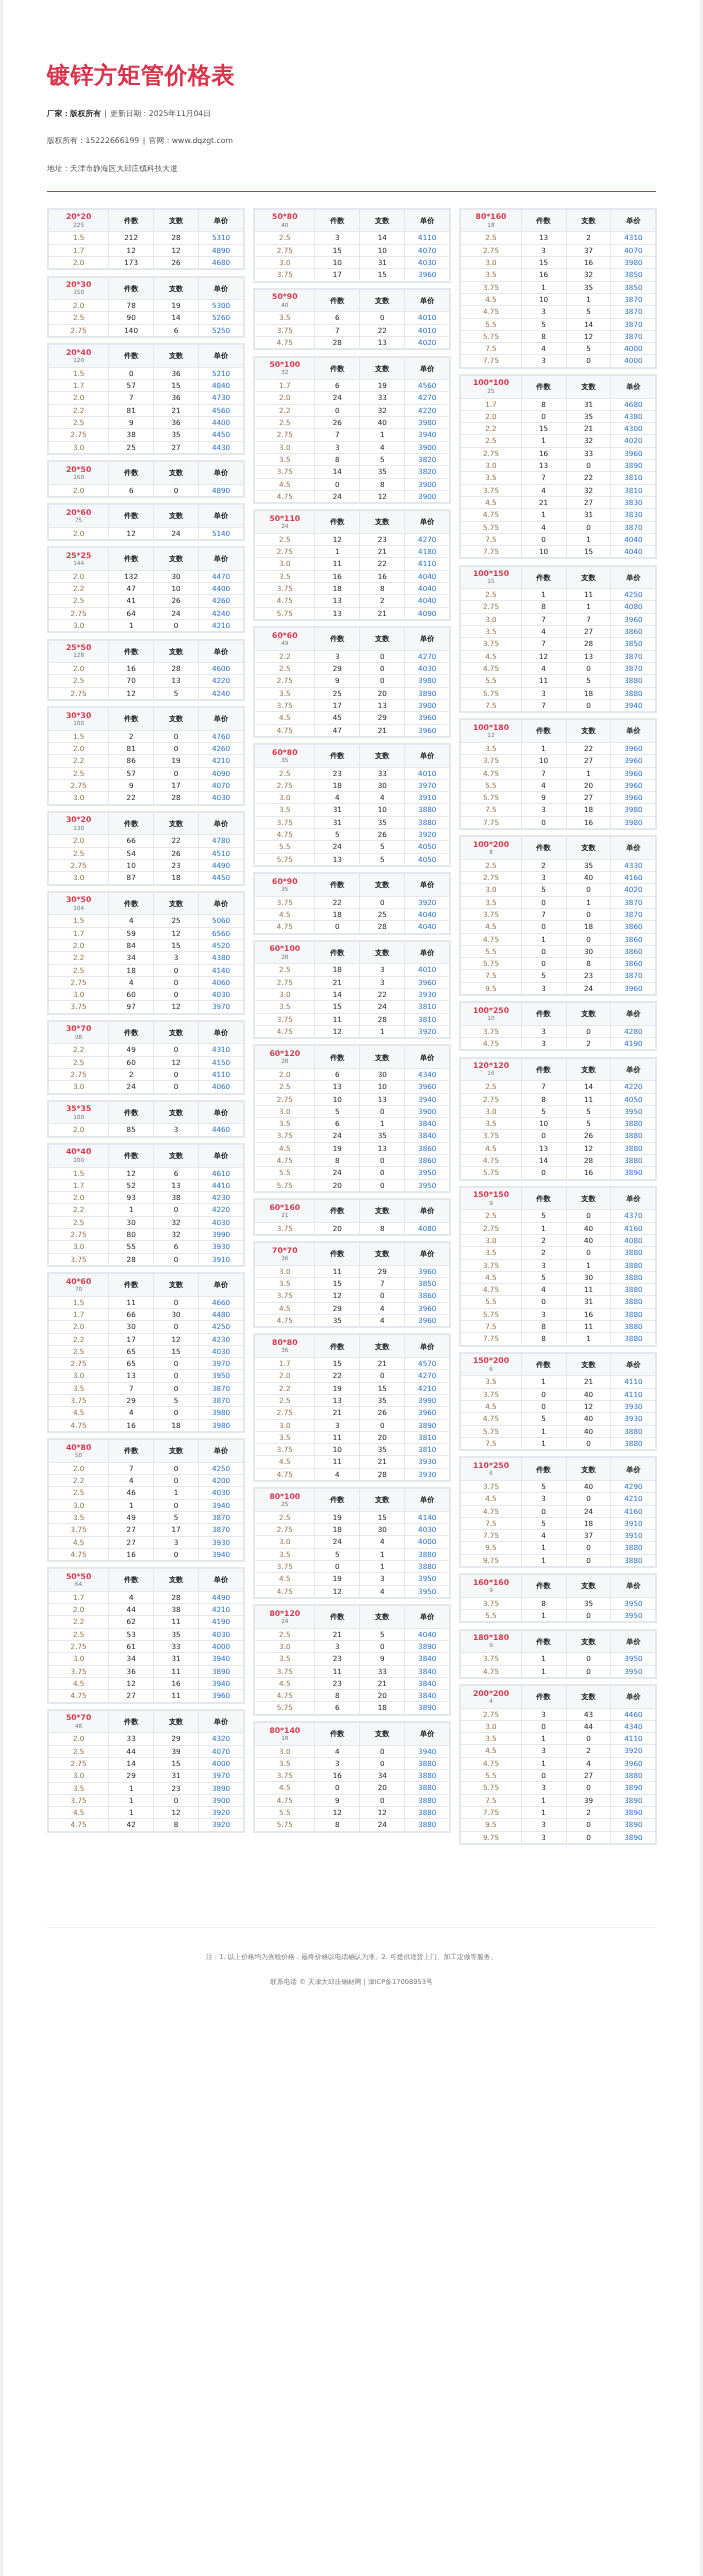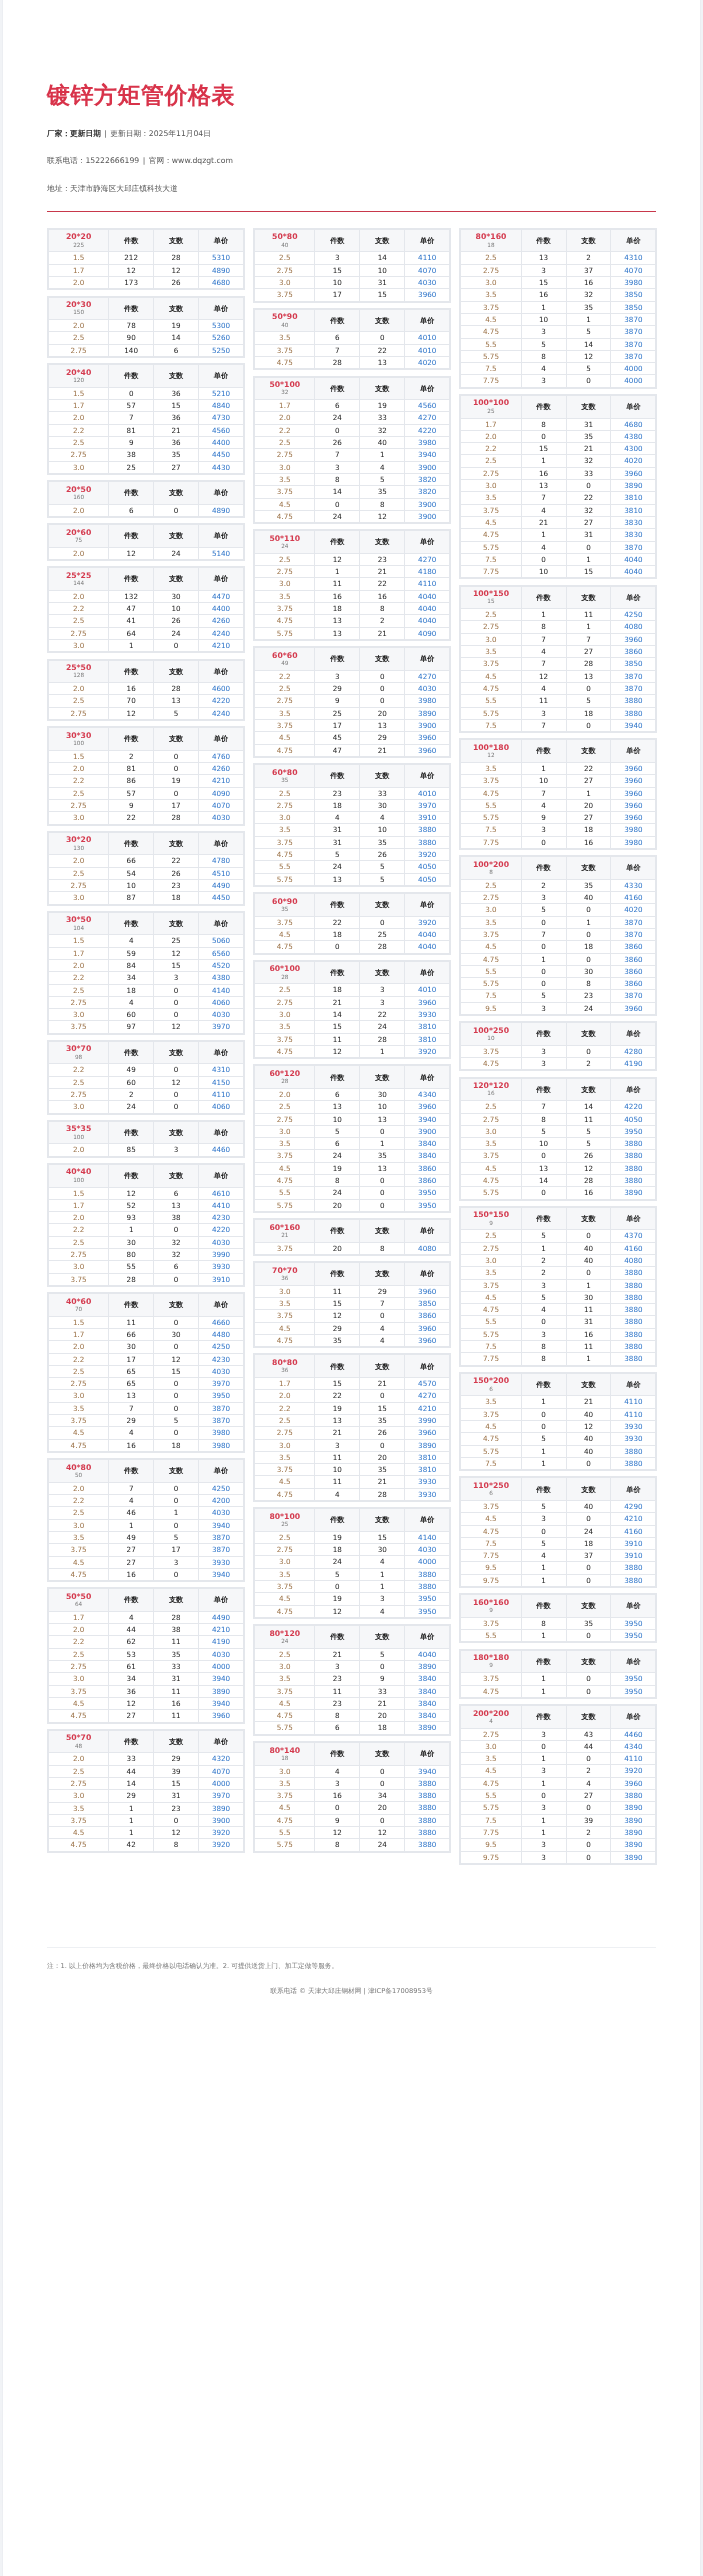--- a/index.html
+++ b/index.html
@@ -1,53 +1,53 @@
 <!DOCTYPE html>
 <html style="font-size:8.2px"><head>
 <meta charset="utf-8">
 <style>
   * { box-sizing: border-box; margin: 0; padding: 0; }
   html, body { background: #f1f3f6; }
   body { width: 703px; font-family: "DejaVu Sans", "Liberation Sans", sans-serif; color: #222; }
   .page { width: 699px; margin: 0 auto; background: #fff; padding: 0 44px; border-left: 0.5px solid #eceef2; border-right: 0.5px solid #eceef2; min-height: 3456px; }
-  .header { padding-top: 80px; }
+  .header { padding-top: 60px; }
   .title { color: #d8334a; font-size: 23px; font-weight: bold; letter-spacing: 0.5px; line-height: 31px; }
   .meta { font-size: 7.7px; color: #555; margin-top: 17.5px; line-height: 10.3px; }
   .meta + .meta { margin-top: 17.5px; }
   .meta b { color: #333; font-weight: bold; }
   .sep { margin: 0 1px; color: #555; }
   .redline { height: 1.5px; background: #c8384b; margin-top: 16.5px; }
   .grid { display: flex; gap: 8.2px; margin-top: 15.5px; align-items: flex-start; }
   .col { width: 198px; flex: 0 0 198px; }
   .tbl { width: 100%; border-collapse: separate; border-spacing: 1px; background: #e4e7ec; border: 0.5px solid #e4e7ec; margin-bottom: 5.2px; table-layout: fixed; }
   .tbl th, .tbl td { background: #fff; text-align: center; font-size: 7.2px; height: 11.3px; line-height: 9.3px; }
   .tbl th { background: #f6f7f9; font-weight: bold; color: #222; height: 21.6px; }
   .tbl th.spec { padding: 2.1px 0; }
   .spec-name { display: block; color: #d43a4e; font-weight: bold; font-size: 7.7px; line-height: 9.3px; }
   .spec-count { display: block; color: #777; font-size: 5.7px; line-height: 7.2px; font-weight: normal; }
   .tbl td.thk { color: #9a7045; }
   .tbl td.pcs, .tbl td.bars { color: #222; }
   .tbl td.price { color: #2a72c8; }
   .footer-line { height: 1px; background: #eef0f3; margin-top: 77px; }
-  .note { text-align: left; font-size: 6.7px; color: #777; margin-top: 14px; }
+  .note { text-align: center; font-size: 6.7px; color: #777; margin-top: 25px; }
   .copy { text-align: center; font-size: 6.7px; color: #777; margin-top: 15.5px; }
 </style>
 </head>
 <body>
 
 <div class="page">
   <div class="header">
     <h1 class="title">镀锌方矩管价格表</h1>
     <div class="meta">
-      <b><span>厂家：</span><span>更新日期</span></b>
+      <b><span>厂家：</span><span>版权所有</span></b>
       <span class="sep">|</span>
       <span>更新日期：</span><span>2025年11月04日</span>
     </div>
     <div class="meta">
-      <span>联系电话：</span><span>15222666199</span>
+      <span>版权所有：</span><span>15222666199</span>
       <span class="sep">|</span>
       <span>官网：</span><span>www.dqzgt.com</span>
     </div>
     <div class="meta">
       <span>地址：</span><span>天津市静海区大邱庄镇科技大道</span>
     </div>
     <div class="redline"></div>
   </div>
 
   <div class="grid" id="grid">

